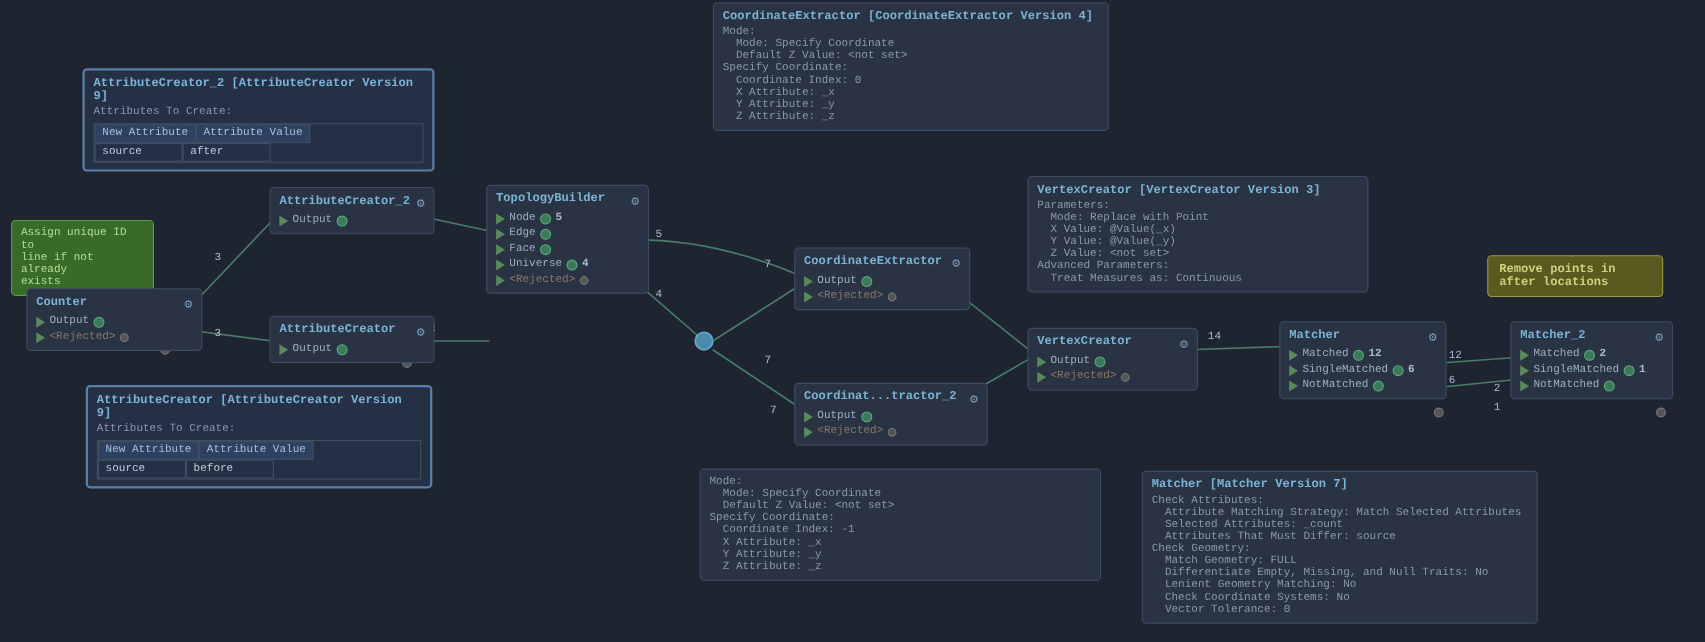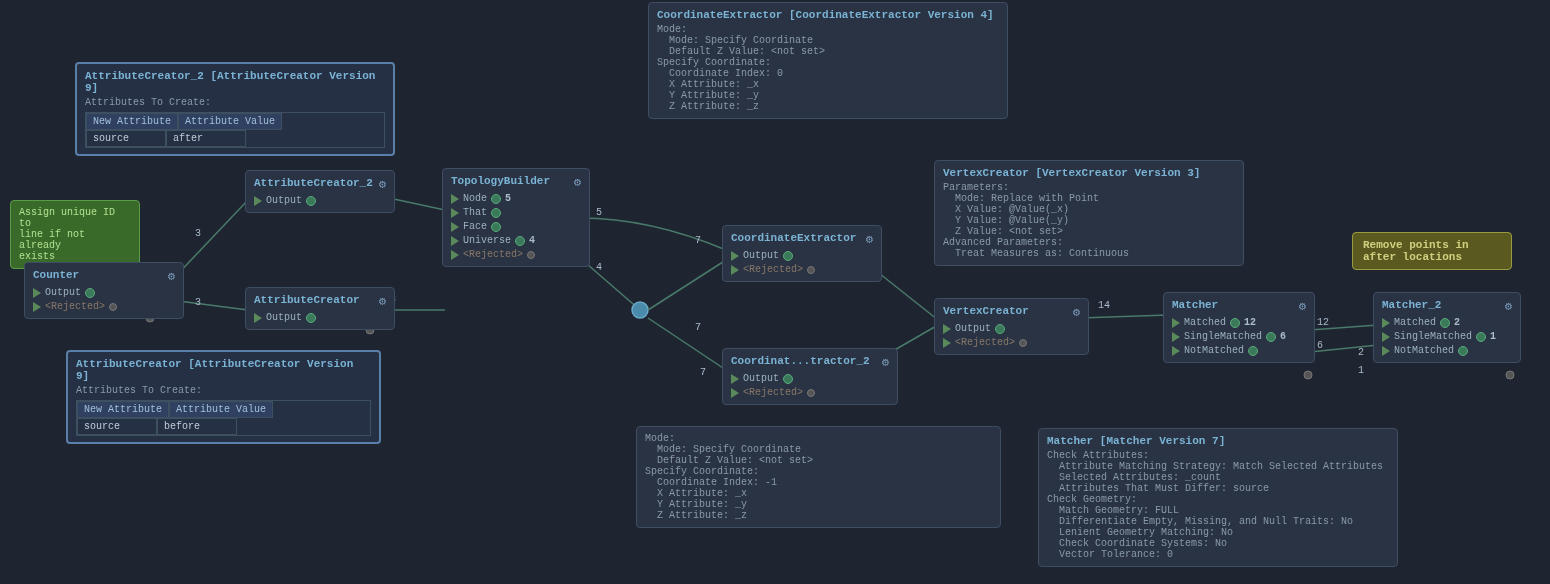--- a/index.html
+++ b/index.html
@@ -255,21 +255,21 @@
       <span class="node-title">AttributeCreator</span>
       <span class="gear-icon">⚙</span>
     </div>
     <div class="port-row">
       <span class="port-triangle out"></span>
       <span class="port-label">Output</span>
       <span class="port-circle"></span>
     </div>
   </div>
 
-  <div class="node-box highlighted" style="left:66px; top:350px; width:315px;">
+  <div class="node-box highlighted" style="left:78px; top:350px; width:315px;">
     <div class="node-title">AttributeCreator [AttributeCreator Version 9]</div>
     <div class="node-label">Attributes To Create:</div>
     <div class="table-like">
       <div class="table-row">
         <div class="table-cell header">New Attribute</div>
         <div class="table-cell header">Attribute Value</div>
       </div>
       <div class="table-row">
         <div class="table-cell">source</div>
         <div class="table-cell">before</div>
@@ -283,21 +283,21 @@
       <span class="gear-icon">⚙</span>
     </div>
     <div class="port-row">
       <span class="port-triangle out"></span>
       <span class="port-label">Node</span>
       <span class="port-circle"></span>
       <span class="number-badge">5</span>
     </div>
     <div class="port-row">
       <span class="port-triangle out"></span>
-      <span class="port-label">That</span>
+      <span class="port-label">Edge</span>
       <span class="port-circle"></span>
     </div>
     <div class="port-row">
       <span class="port-triangle out"></span>
       <span class="port-label">Face</span>
       <span class="port-circle"></span>
     </div>
     <div class="port-row">
       <span class="port-triangle out"></span>
       <span class="port-label">Universe</span>

